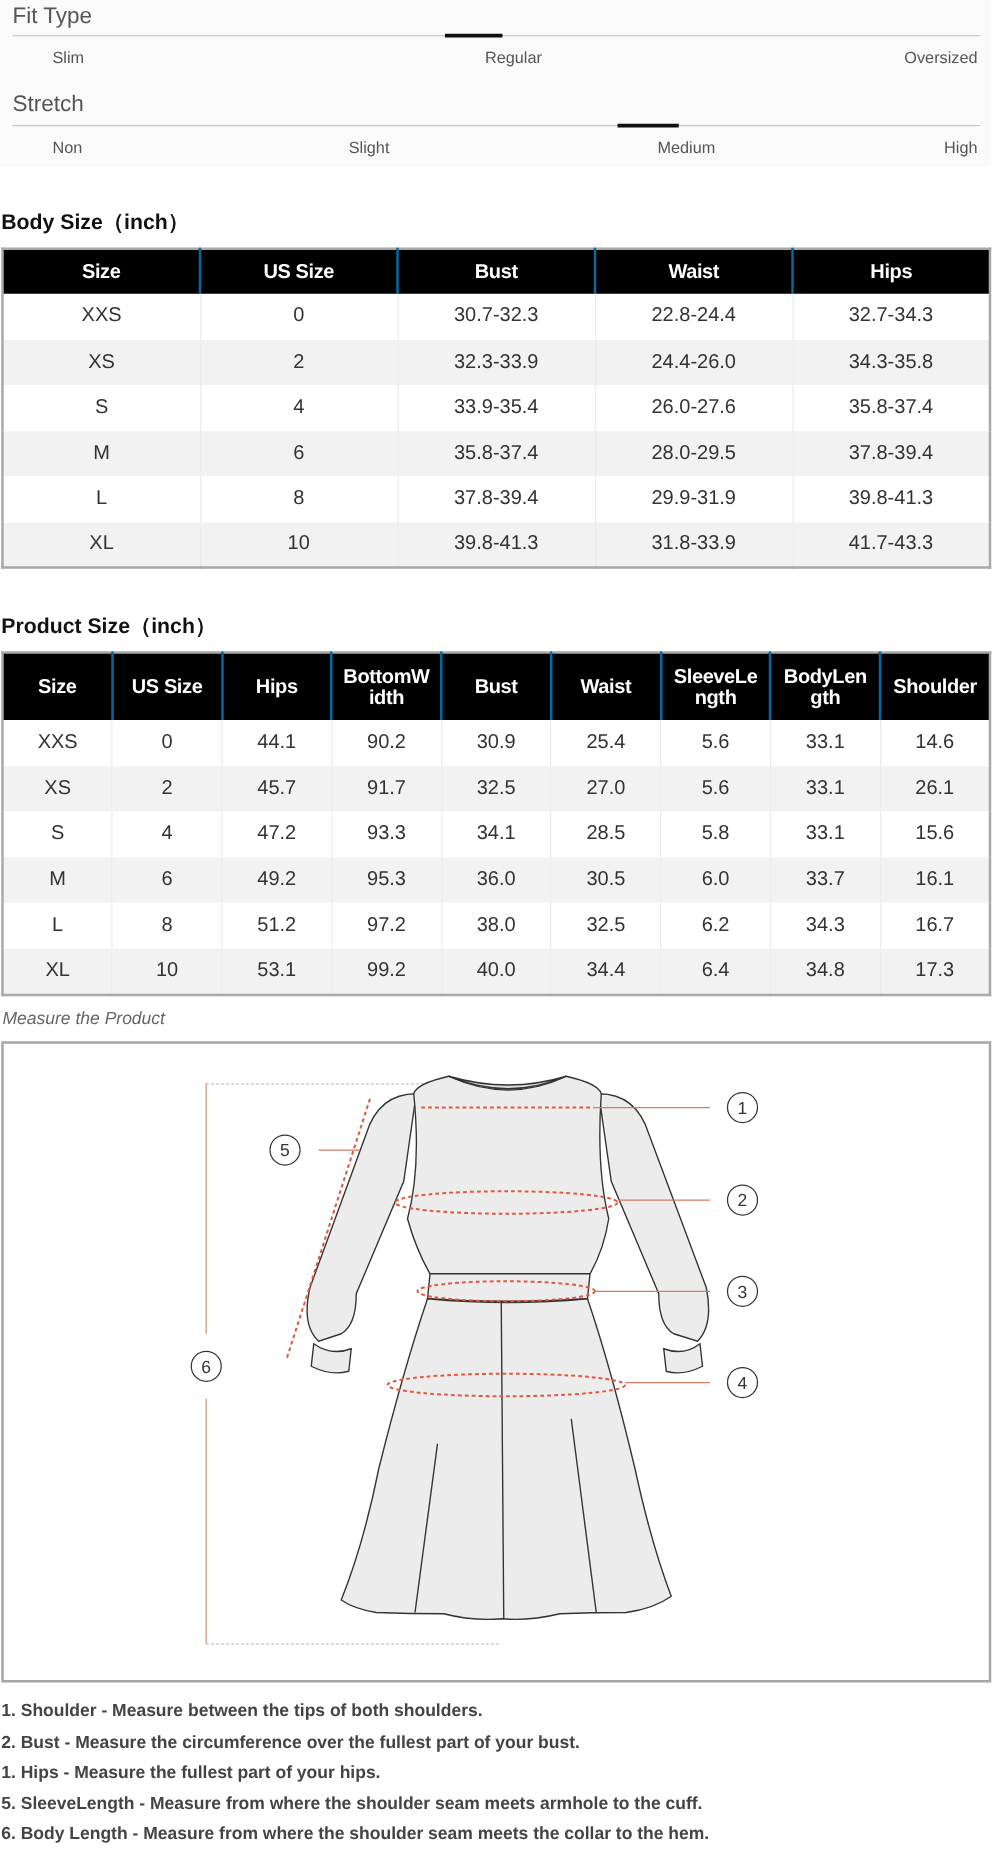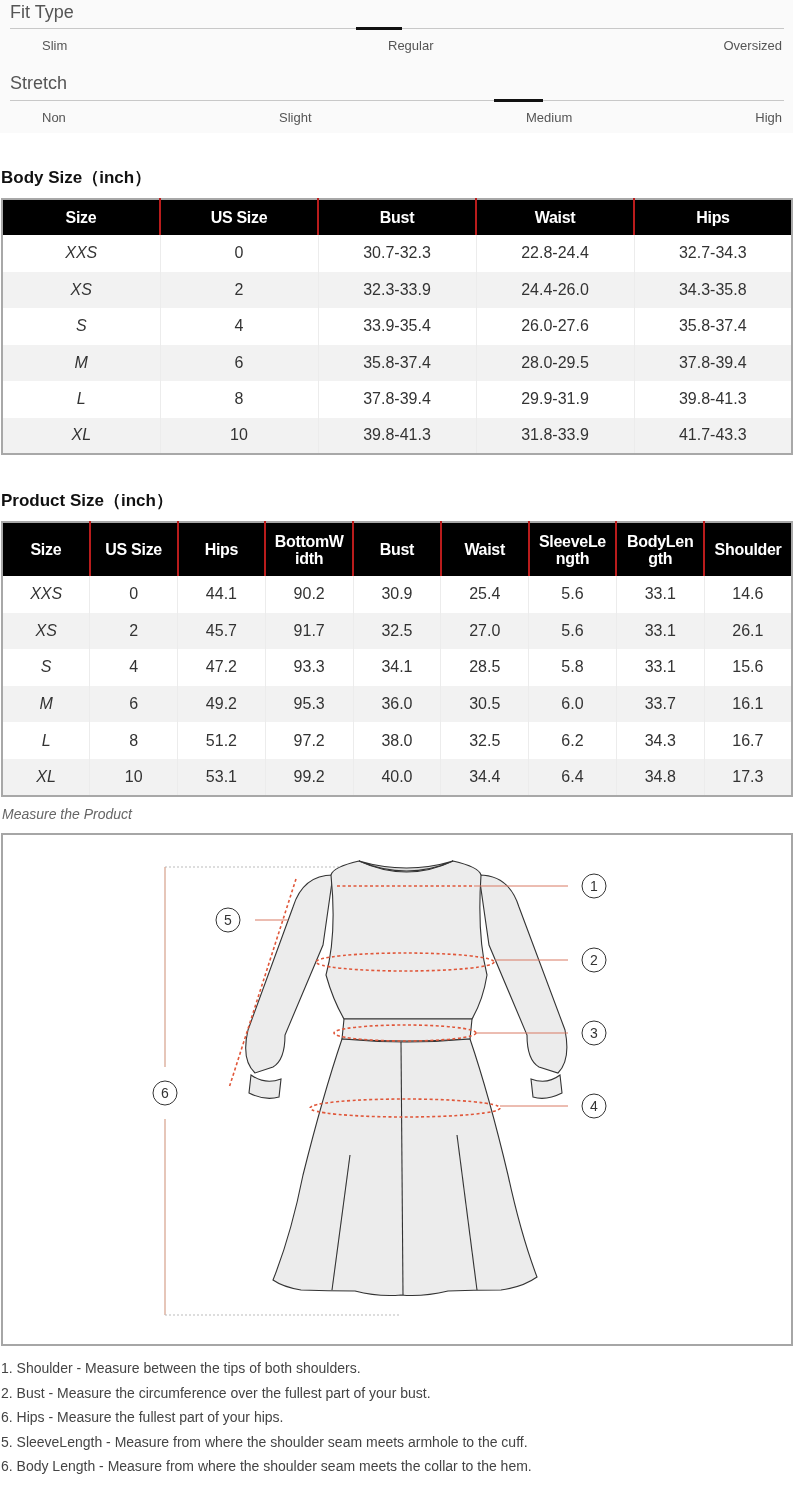--- a/index.html
+++ b/index.html
@@ -11,38 +11,38 @@
     .fit-label { position: absolute; left: 10px; font-size: 18px; color: #555; }
     .fit-track { position: absolute; left: 10px; width: 774px; height: 1px; background: #c8c8c8; }
     .fit-marker { position: absolute; height: 3px; background: #111; }
     .fit-opt { position: absolute; font-size: 13px; color: #555; margin-left: 32px; }
 
     
     .section-title { position: absolute; left: 1px; font-size: 17px; font-weight: bold; color: #111; }
 
     
     table.size-table { position: absolute; left: 1px; width: 792px; border-collapse: collapse; border: 2px solid #a8a8a8; table-layout: fixed; }
-    table.size-table th { background: #000; color: #fff; font-weight: bold; font-size: 16px; text-align: center; border-left: 2px solid #b91c1c; letter-spacing: -0.3px; line-height: 17px; }
+    table.size-table th { background: #000; color: #fff; font-weight: bold; font-size: 16px; text-align: center; border-left: 2px solid #0369a1; letter-spacing: -0.3px; line-height: 17px; }
     table.size-table th:first-child { border-left: none; }
     table.size-table td { text-align: center; font-size: 16px; color: #333; border-left: 1px solid #ececec; }
-    table.size-table td:first-child { border-left: none; font-style: italic; }
+    table.size-table td:first-child { border-left: none; }
     table.size-table tr.alt td { background: #f2f2f2; }
 
     #body-table th { height: 36px; }
     #body-table td { height: 36.5px; }
     #product-table th { height: 54px; }
     #product-table td { height: 36.6px; }
 
     .measure-caption { position: absolute; left: 2px; top: 806px; font-size: 14px; font-style: italic; color: #666; }
 
     .diagram-box { position: absolute; left: 1px; top: 833px; width: 792px; height: 513px; border: 2px solid #a6a6a6; background: #fff; }
     .diagram-box svg { position: absolute; left: 0; top: 0; }
 
     .instructions { position: absolute; left: 1px; top: 1358px; }
-    .instructions div { font-size: 14px; color: #444; height: 24.5px; line-height: 20px; }
+    .instructions div { font-size: 14px; color: #444; height: 24.5px; line-height: 20px; font-weight: bold; }
   </style>
 </head>
 <body>
 
 <div class="fit-panel">
   <span class="fit-label" style="top:2px;">Fit Type</span>
   <div class="fit-track" style="top:28px;"></div>
   <div class="fit-marker" style="left:356px; top:27px; width:46px;"></div>
   <span class="fit-opt" style="left:10px; top:38px;">Slim</span>
   <span class="fit-opt" style="left:356px; top:38px;">Regular</span>
@@ -270,16 +270,16 @@
     <g>
       <circle cx="162" cy="258" r="12" fill="#fff" stroke="#333" stroke-width="1"></circle>
       <text x="162" y="263" text-anchor="middle" font-size="14" fill="#333" font-family="Liberation Sans, sans-serif">6</text>
     </g>
   </svg>
 </div>
 
 <div class="instructions">
   <div>1. Shoulder - Measure between the tips of both shoulders.</div>
   <div>2. Bust - Measure the circumference over the fullest part of your bust.</div>
-  <div>6. Hips - Measure the fullest part of your hips.</div>
+  <div>1. Hips - Measure the fullest part of your hips.</div>
   <div>5. SleeveLength - Measure from where the shoulder seam meets armhole to the cuff.</div>
   <div>6. Body Length - Measure from where the shoulder seam meets the collar to the hem.</div>
 </div>
 
 </body></html>

